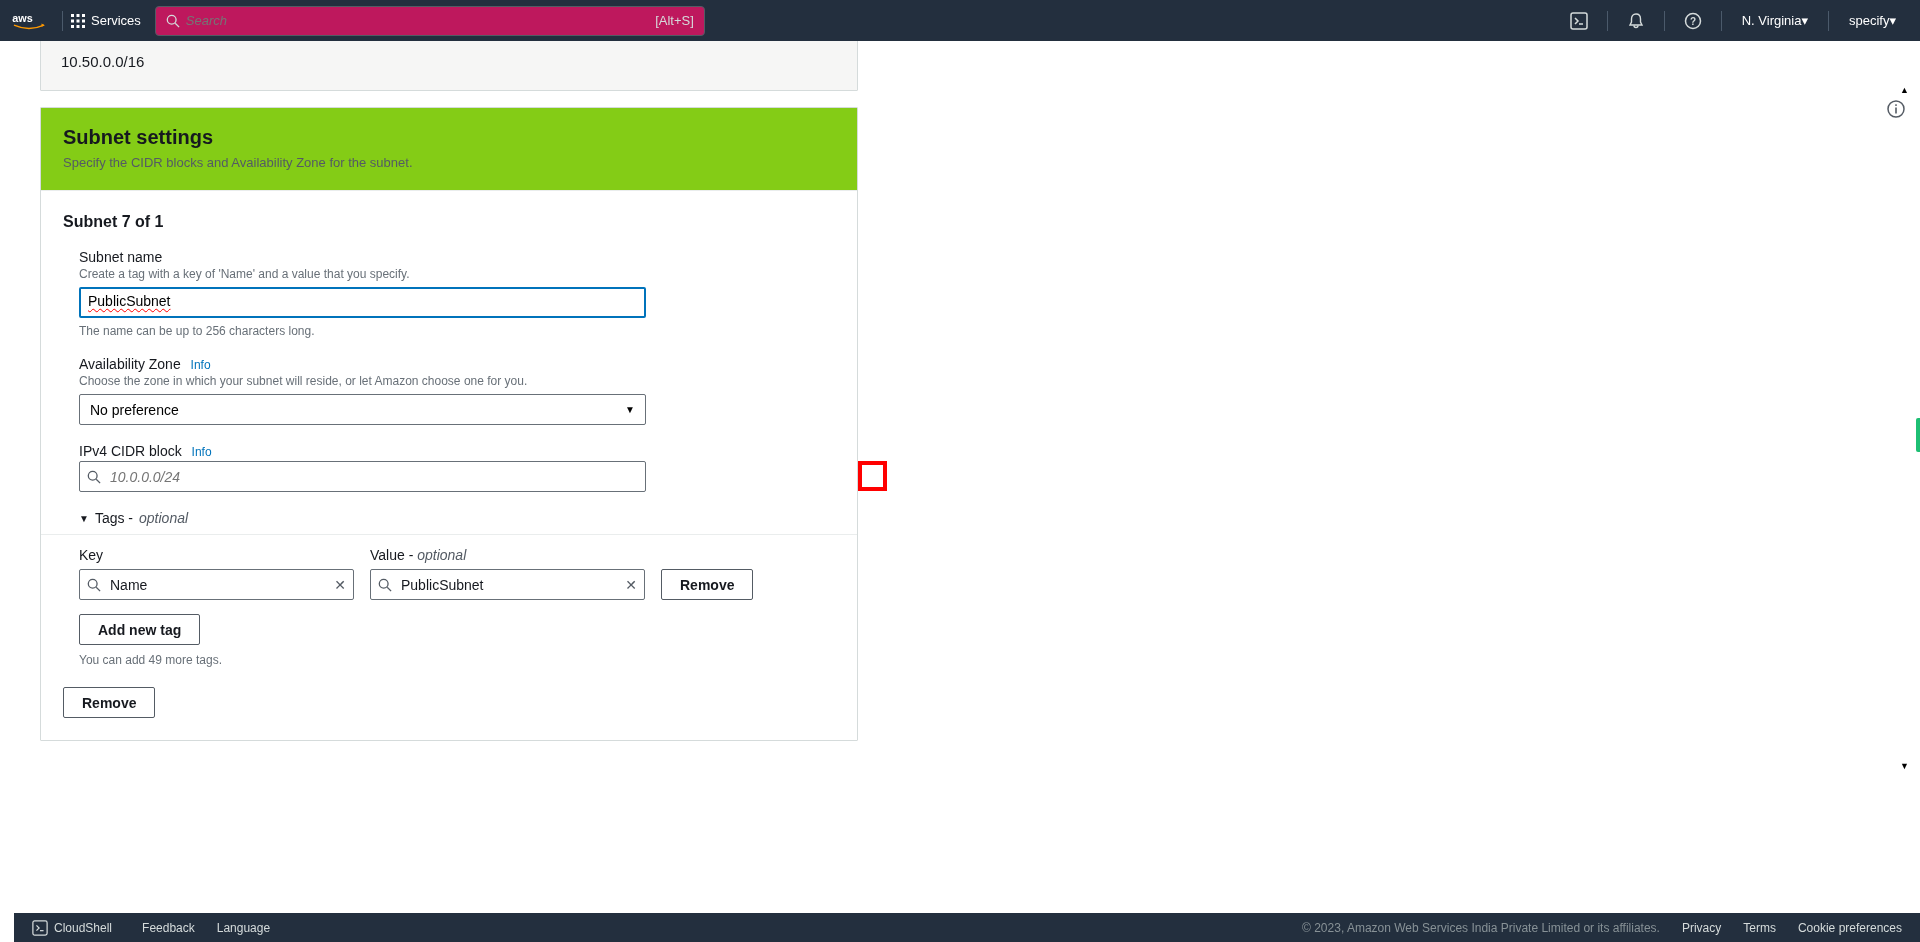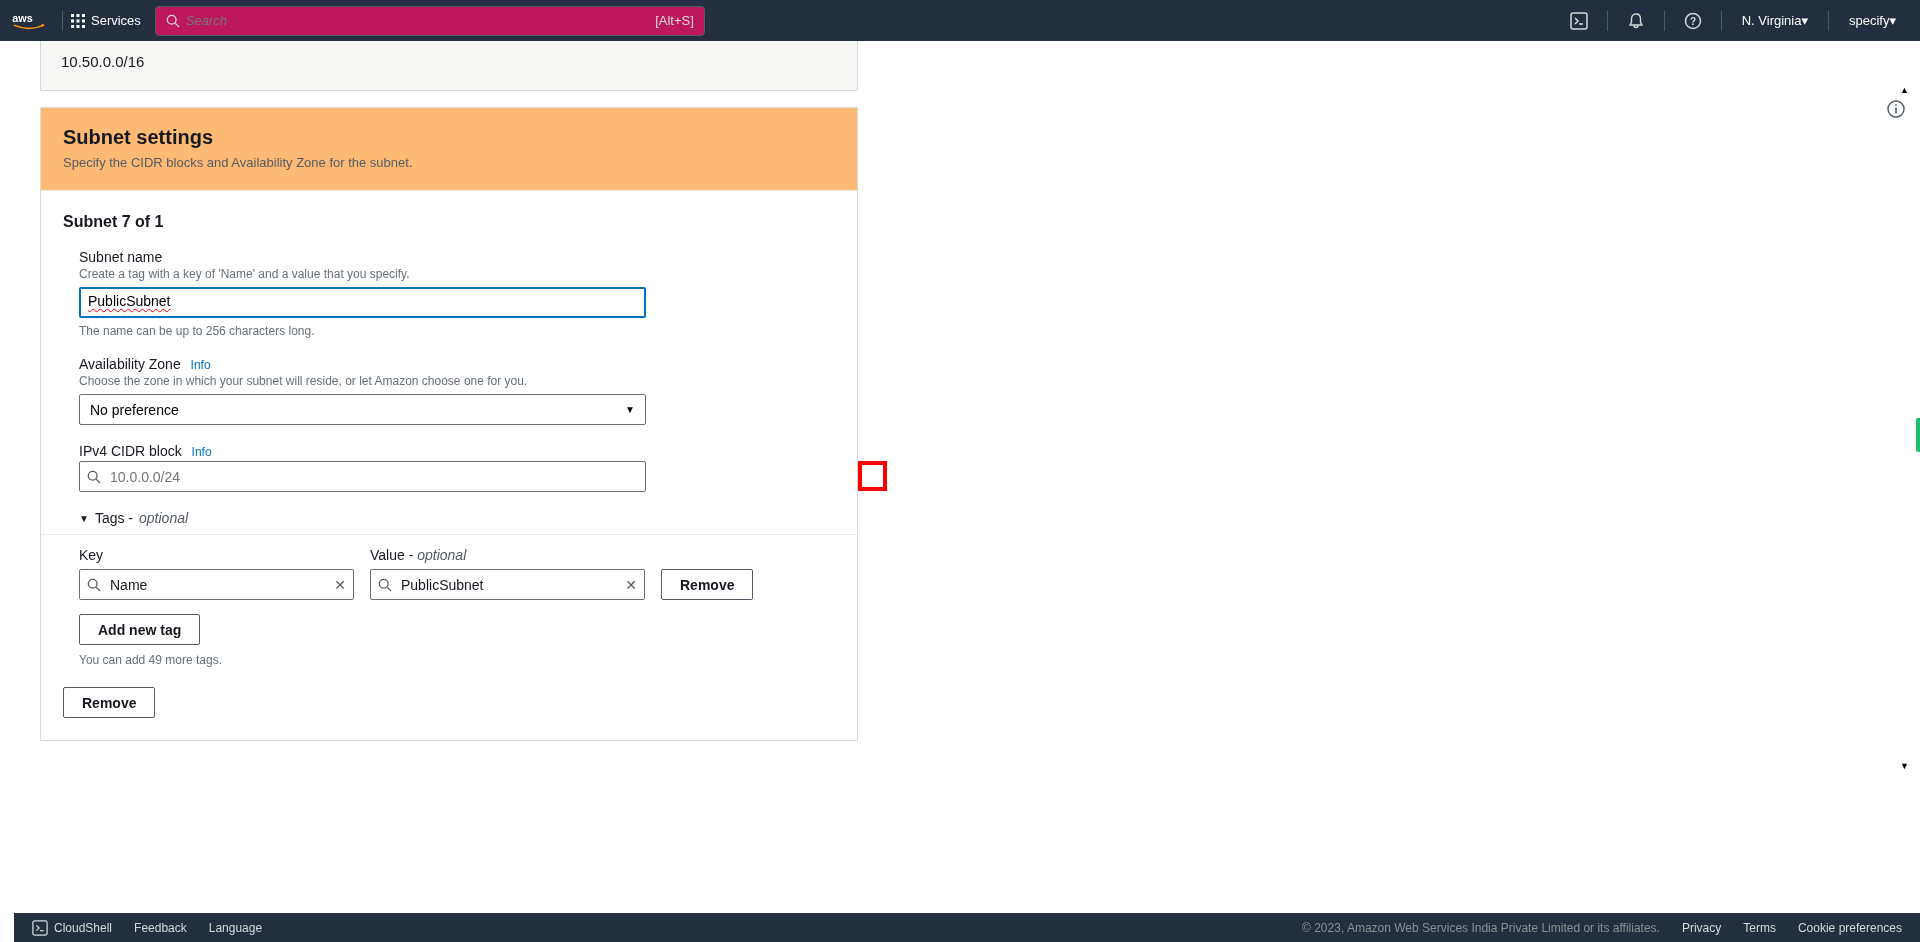--- a/index.html
+++ b/index.html
@@ -23,21 +23,21 @@
 .scroll-area { width:100%; height:100%; overflow:auto; padding:0 0 0 40px; }
 .scroll-area::-webkit-scrollbar { width:16px; }
 .scroll-area::-webkit-scrollbar-track { background:#f1f1f1; }
 .scroll-area::-webkit-scrollbar-thumb { background:#c1c1c1; }
 
 .vpc-card { width:818px; background:#f6f6f5; border:1px solid #d5dbdb; border-radius:1px; margin-top:-20px; }
 .vpc-cidr-row { padding:12px 20px 20px 20px; }
 .cidr-value { font-size:15px; color:#16191f; }
 
 .subnet-card { width:818px; background:#fff; border:1px solid #d5dbdb; margin-top:16px; border-radius:1px; }
-.subnet-header { padding:18px 22px 20px 22px; border-bottom:1px solid #eaeded; background:#fdba74; }
+.subnet-header { padding:18px 22px 20px 22px; border-bottom:1px solid #eaeded; background:#84cc16; }
 .subnet-header h2 { font-size:20px; font-weight:700; color:#16191f; margin-bottom:6px; }
 .subnet-header p { font-size:13px; color:#545b64; }
 .subnet-body { padding:22px 22px 22px 22px; }
 .subnet-counter { font-size:16px; font-weight:700; color:#16191f; margin-bottom:18px; }
 .form-block { padding-left:16px; }
 
 .field { margin-bottom:18px; }
 .field-label { font-size:14px; color:#16191f; font-weight:400; margin-bottom:2px; }
 .field-desc { font-size:12px; color:#687078; margin-bottom:6px; }
 .field-hint { font-size:12px; color:#687078; margin-top:6px; }
@@ -218,21 +218,21 @@
               <span>IPv4 CIDR block</span>
               <span class="info-link">Info</span>
             </div>
             <div class="input-icon-wrap">
               <span class="mag">
                 <svg width="14" height="14" viewBox="0 0 16 16">
                     <circle cx="6.5" cy="6.5" r="5" stroke="#545b64" stroke-width="1.5" fill="none"></circle>
                     <line x1="10.5" y1="10.5" x2="15" y2="15" stroke="#545b64" stroke-width="1.5"></line>
                   </svg>
               </span>
-              <input class="txt with-icon" type="text" style="color: #ec4899;" placeholder="10.0.0.0/24">
+              <input class="txt with-icon" type="text" style="font-style: italic; color: #ec4899;" placeholder="10.0.0.0/24">
             </div>
           </div>
 
           <div class="tags-header">
             <span class="tri">▼</span>
             <span>Tags -</span>
             <span class="opt">optional</span>
           </div>
 
           <div style="border-top:1px solid #eaeded;margin:8px -22px 12px -38px;"></div>
@@ -304,21 +304,21 @@
 <div class="footer">
   <div class="footer-left">
     <div class="cs">
       <svg width="16" height="16" viewBox="0 0 18 18">
           <rect x="1" y="1" width="16" height="16" rx="2" stroke="#d5dbdb" stroke-width="1.4" fill="none"></rect>
           <path d="M5 6 L8 9 L5 12" stroke="#d5dbdb" stroke-width="1.4" fill="none"></path>
           <line x1="9" y1="12" x2="13" y2="12" stroke="#d5dbdb" stroke-width="1.4"></line>
         </svg>
       <span>CloudShell</span>
     </div>
-    <span style="cursor:pointer;">Feedback</span>
+    <span style="cursor:pointer;margin-left:8px;">Feedback</span>
     <span style="cursor:pointer;">Language</span>
   </div>
   <div class="footer-right">
     <span style="color:#879196;">© 2023, Amazon Web Services India Private Limited or its affiliates.</span>
     <span style="cursor:pointer;">Privacy</span>
     <span style="cursor:pointer;">Terms</span>
     <span style="cursor:pointer;">Cookie preferences</span>
   </div>
 </div>
 

